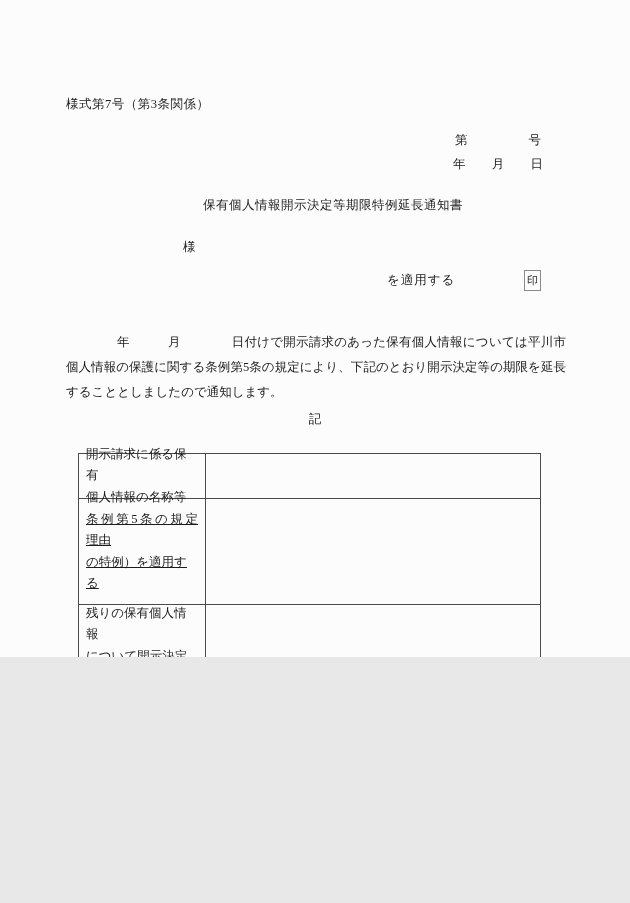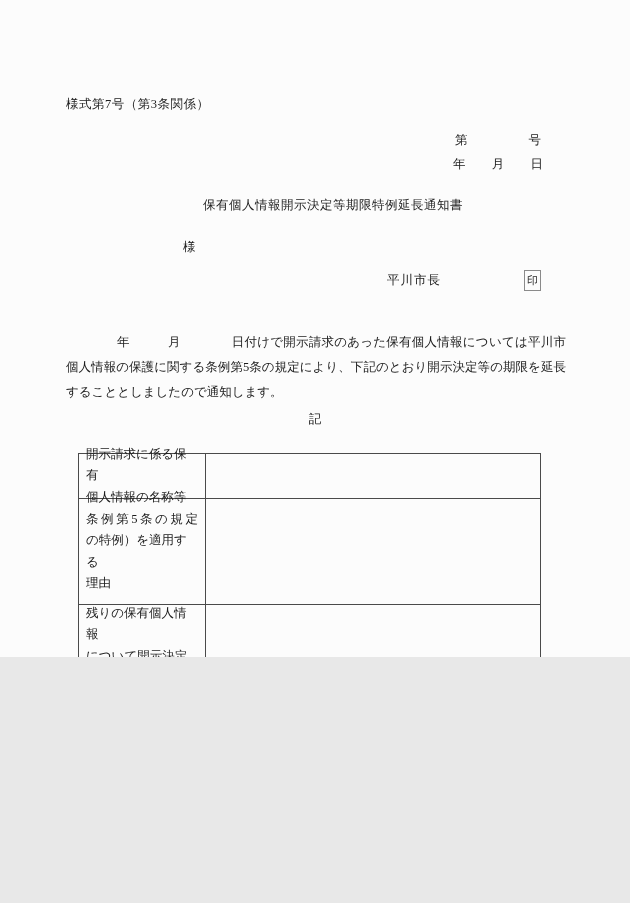--- a/index.html
+++ b/index.html
@@ -31,21 +31,21 @@
     line-height:25px;text-align:justify;
   }
   .record-marker{left:0;top:411px;width:100%;text-align:center;}
   .tbl{
     left:78px;top:453px;width:463px;
     border:1px solid #4a4a4a;box-sizing:border-box;
     background:#fcfcfc;
   }
   .trow{display:flex;border-bottom:1px solid #4a4a4a;box-sizing:border-box;}
   .trow:last-child{border-bottom:none;}
-  .r1{height:45px;} .r2{height:106px;} .r3{height:82px;} .r4{height:44px;}
+  .r1{height:45px;} .r2{height:106px;text-decoration:underline;} .r3{height:82px;} .r4{height:44px;}
   .tcell-label{
     width:127px;box-sizing:border-box;
     border-right:1px solid #4a4a4a;
     display:flex;flex-direction:column;justify-content:center;
     padding:0 7px;line-height:21.5px;
   }
   .tcell-value{flex:1;box-sizing:border-box;}
   .stretch{text-align:justify;text-align-last:justify;}
   .r3 .tcell-value{padding:4px 8px 0 8px;line-height:22px;}
   .cond-note{text-align:justify;margin:0;}
@@ -70,21 +70,21 @@
   <div class="abs doc-date">
     <span>年</span>
     <span>月</span>
     <span>日</span>
   </div>
 
   <div class="abs title">保有個人情報開示決定等期限特例延長通知書</div>
 
   <div class="abs addressee">様</div>
 
-  <div class="abs sender">平川市長</div>
+  <div class="abs sender">を適用する</div>
 
   <div class="abs seal">
     <span>印</span>
   </div>
 
   <div class="abs body-par">　　　　年　　　月　　　　日付けで開示請求のあった保有個人情報については平川市個人情報の保護に関する条例第5条の規定により、下記のとおり開示決定等の期限を延長することとしましたので通知します。</div>
 
   <div class="abs record-marker">記</div>
 
   <div class="abs tbl">
@@ -93,22 +93,22 @@
       <div class="tcell-label">
         <div>開示請求に係る保有</div>
         <div>個人情報の名称等</div>
       </div>
       <div class="tcell-value"></div>
     </div>
 
     <div class="trow r2">
       <div class="tcell-label">
         <div class="stretch">条例第5条の規定</div>
+        <div>理由</div>
         <div>の特例）を適用する</div>
-        <div>理由</div>
       </div>
       <div class="tcell-value"></div>
     </div>
 
     <div class="trow r3">
       <div class="tcell-label">
         <div>残りの保有個人情報</div>
         <div>について開示決定等</div>
       </div>
     </div>

